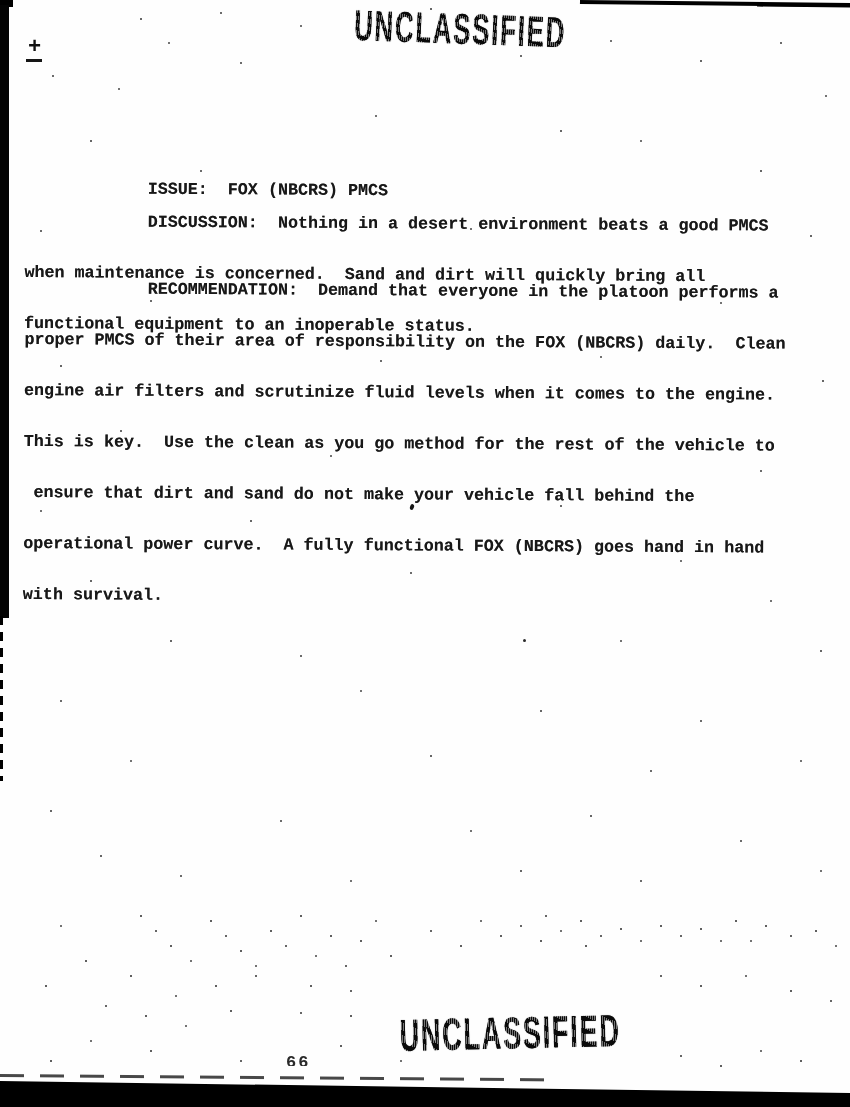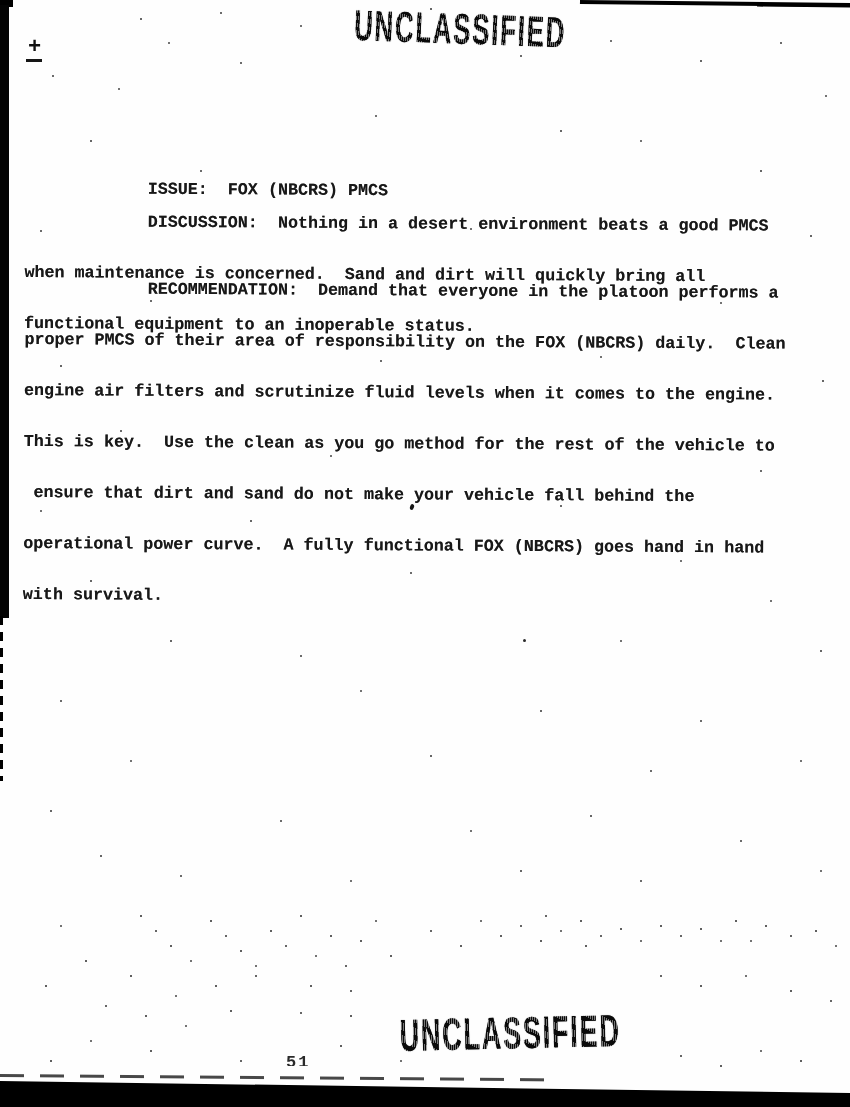--- a/index.html
+++ b/index.html
@@ -140,15 +140,15 @@
   <div class="typed recommendation-block">
     <div class="line indent">RECOMMENDATION:  Demand that everyone in the platoon performs a</div>
     <div class="line">proper PMCS of their area of responsibility on the FOX (NBCRS) daily.  Clean</div>
     <div class="line">engine air filters and scrutinize fluid levels when it comes to the engine.</div>
     <div class="line">This is key.  Use the clean as you go method for the rest of the vehicle to</div>
     <div class="line"> ensure that dirt and sand do not make your vehicle fall behind the</div>
     <div class="line">operational power curve.  A fully functional FOX (NBCRS) goes hand in hand</div>
     <div class="line">with survival.</div>
   </div>
 
-  <div class="page-num">51</div>
+  <div class="page-num">66</div>
 
 </div>
 
 </body></html>

